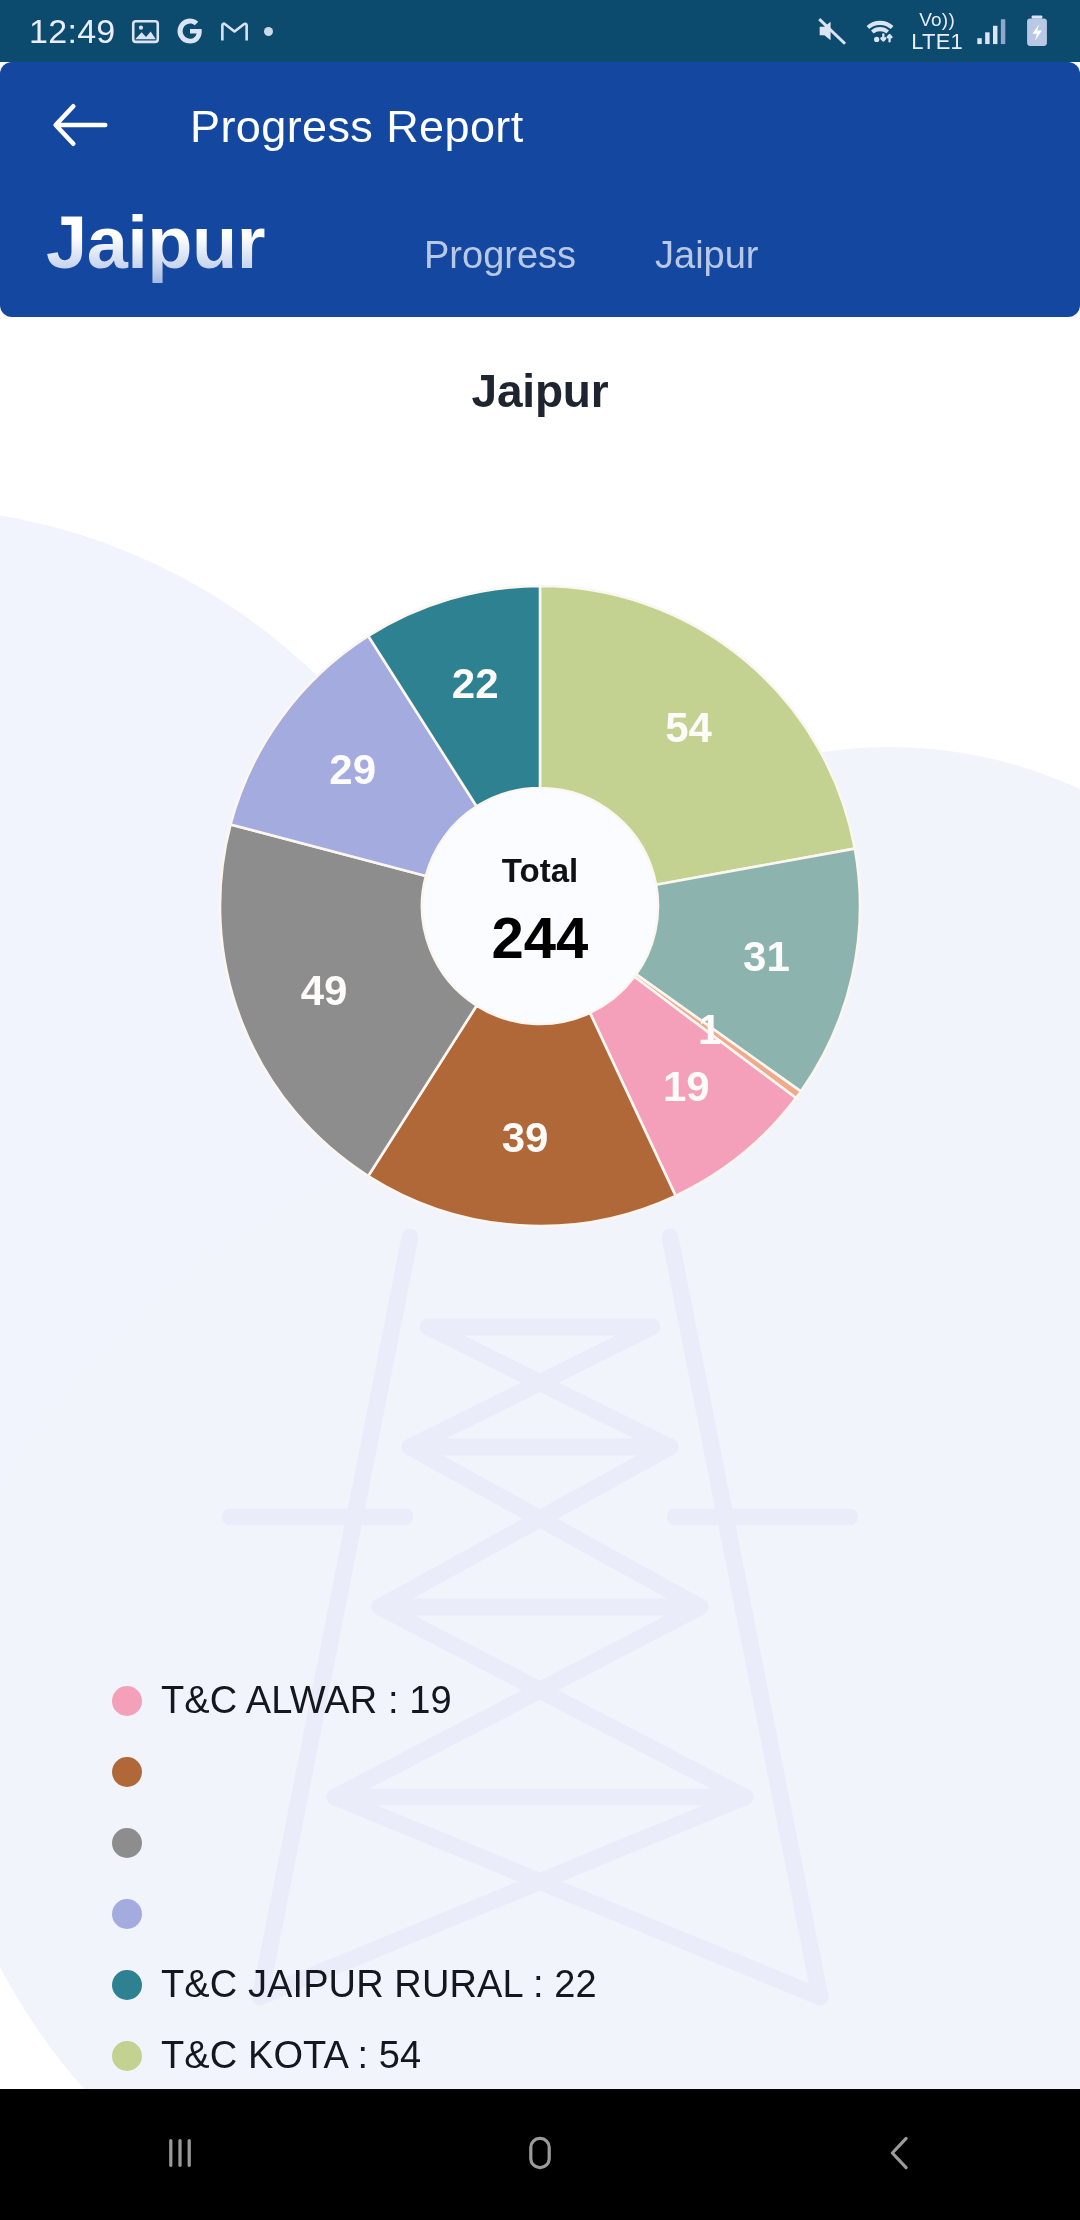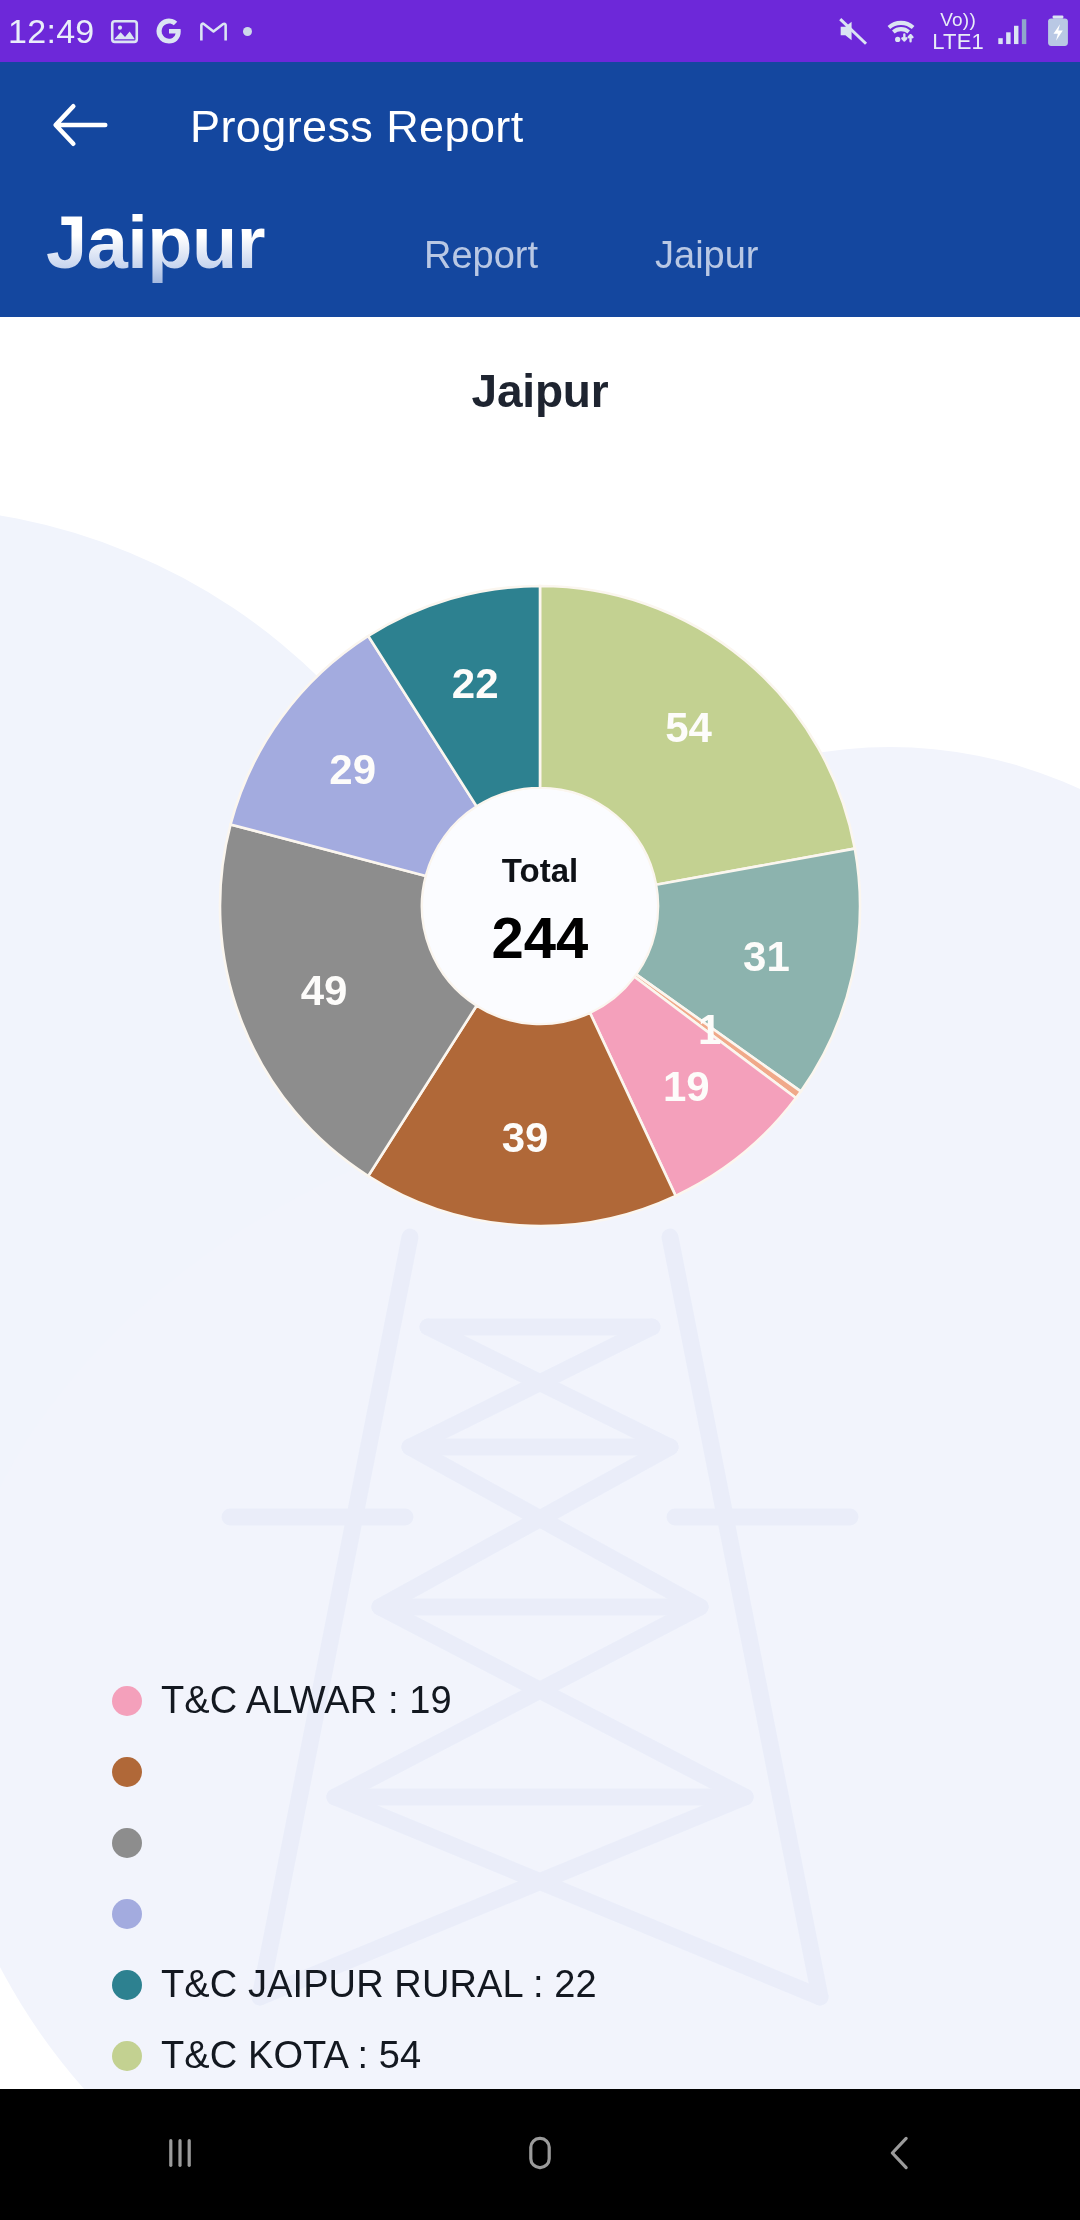--- a/index.html
+++ b/index.html
@@ -7,37 +7,38 @@
     width:1080px; height:2220px;
     font-family:"Liberation Sans", sans-serif;
     background:#ffffff;
     overflow:hidden;
   }
   .phone { position:relative; width:1080px; height:2220px; overflow:hidden; }
 
   
   .statusbar {
     position:absolute; top:0; left:0; width:1080px; height:62px;
-    background:#6d28d9; display:flex; align-items:center;
-    padding:0 8px; color:#e8edf7;
+    background:#0c4a6e; display:flex; align-items:center;
+    padding:0 29px; color:#e8edf7;
   }
   .sb-left { display:flex; align-items:center; gap:14px; }
   .sb-time { font-size:34px; letter-spacing:.3px; color:#e9eefa; font-weight:400; }
   .sb-right { margin-left:auto; display:flex; align-items:center; gap:13px;text-align:center; }
   .ic { display:inline-flex; align-items:center; justify-content:center; }
   .ic svg { display:block; }
   .dot-sep { width:9px; height:9px; border-radius:50%; background:#cdd8ea; }
   .volte { display:flex; flex-direction:column; align-items:center; line-height:1; }
   .volte .t1 { font-size:19px; letter-spacing:.2px; }
   .volte .t2 { font-size:22px; letter-spacing:.2px; margin-top:2px; }
 
   
   .appbar {
     position:absolute; top:62px; left:0; width:1080px; height:255px;
     background:#14479f;
+    border-radius:12px;
   }
   .appbar-top { position:relative; height:130px; display:flex; align-items:center; }
   .back-btn {
     position:absolute; left:42px; top:50%; transform:translateY(-50%);
     width:76px; height:76px; display:flex; align-items:center; justify-content:center;
     cursor:pointer;
   }
   .appbar-title {
     position:absolute; left:190px; top:50%; transform:translateY(-50%);
     color:#ffffff; font-size:45px; font-weight:400; letter-spacing:.4px;
@@ -193,21 +194,21 @@
           <svg width="60" height="46" viewBox="0 0 34 26">
             <path d="M13.2 2.4 3.2 13l10 10.6M3.7 13h27.6" fill="none" stroke="#ffffff" stroke-width="2.6" stroke-linecap="round" stroke-linejoin="round"></path>
           </svg>
         </span>
       </div>
       <div class="appbar-title">Progress Report</div>
     </div>
 
     <div class="tabs">
       <div class="tab active">Jaipur</div>
-      <div class="tab idle t2">Report</div>
+      <div class="tab idle t2">Progress</div>
       <div class="tab idle t3">Jaipur</div>
     </div>
   </div>
 
   <div class="content">
 
     <div class="blob-a"></div>
     <div class="blob-b"></div>
     <div class="blob-c"></div>
 

